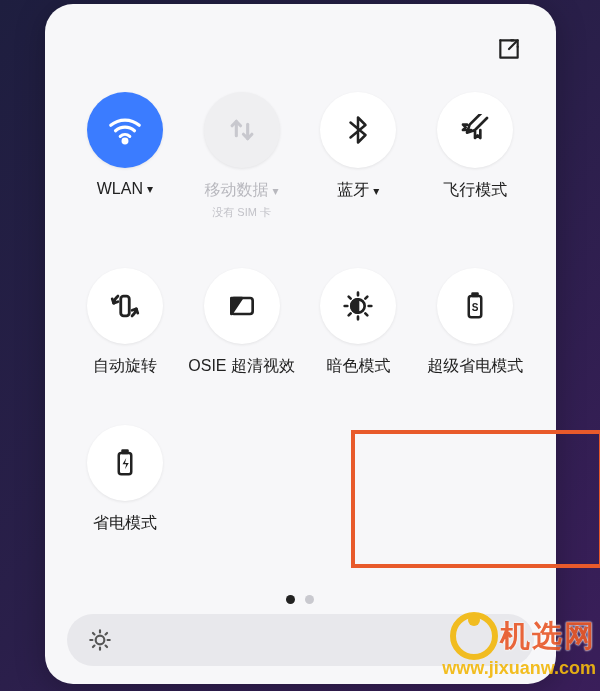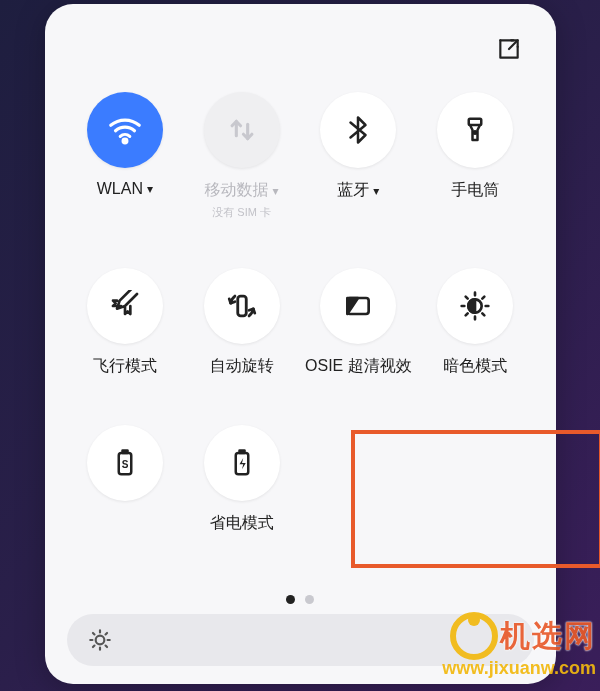--- a/index.html
+++ b/index.html
@@ -182,32 +182,20 @@
         <svg width="30" height="30" viewBox="0 0 24 24" fill="none" stroke="#222" stroke-width="2" stroke-linecap="round" stroke-linejoin="round">
           <path d="M12 2v20l6-6-12-10m0 12l12-10-6-6"></path>
         </svg>
       </div>
       <div class="label">
         <span>蓝牙</span>
           <span class="chev">▾</span>
       </div>
     </div>
 
-    <div class="tile">
-      <div class="bubble">
-        <svg width="30" height="30" viewBox="0 0 24 24" fill="none" stroke="#222" stroke-width="2" stroke-linecap="round" stroke-linejoin="round">
-          <rect x="7" y="3" width="10" height="5" rx="1"></rect>
-            <path d="M8 8l2 4v8h4v-8l2-4"></path>
-            <circle cx="12" cy="14" r="1" fill="#222"></circle>
-        </svg>
-      </div>
-      <div class="label">
-          <span>手电筒</span>
-        </div>
-    </div>
 
 
     <div class="tile">
       <div class="bubble">
         <svg width="32" height="32" viewBox="0 0 24 24" fill="none" stroke="#222" stroke-width="2" stroke-linecap="round" stroke-linejoin="round">
           <path d="M21 3l-9 9m0 0l-6 2 2-6 9-9m-5 13v6l2-2 2 2v-6m-10-4H3l2 2-2 2h6"></path>
         </svg>
       </div>
       <div class="label">
           <span>飞行模式</span>
@@ -255,20 +243,23 @@
     </div>
 
     <div class="tile">
       <div class="bubble">
         <svg width="30" height="30" viewBox="0 0 24 24" fill="none" stroke="#222" stroke-width="2" stroke-linecap="round" stroke-linejoin="round">
           <rect x="7" y="4" width="10" height="17" rx="2"></rect>
             <rect x="10" y="2" width="4" height="2"></rect>
           <text x="12" y="16" font-size="8" text-anchor="middle" fill="#222" font-weight="700" stroke="none">S</text>
         </svg>
       </div>
+      <div class="label">
+          <span>超级省电模式</span>
+        </div>
     </div>
 
     <div class="tile">
       <div class="bubble">
         <svg width="30" height="30" viewBox="0 0 24 24" fill="none" stroke="#222" stroke-width="2" stroke-linecap="round" stroke-linejoin="round">
           <rect x="7" y="4" width="10" height="17" rx="2"></rect>
             <rect x="10" y="2" width="4" height="2"></rect>
           <path d="M13 8l-3 5h3l-1 4 3-5h-3z" fill="#222" stroke="none"></path>
         </svg>
       </div>

